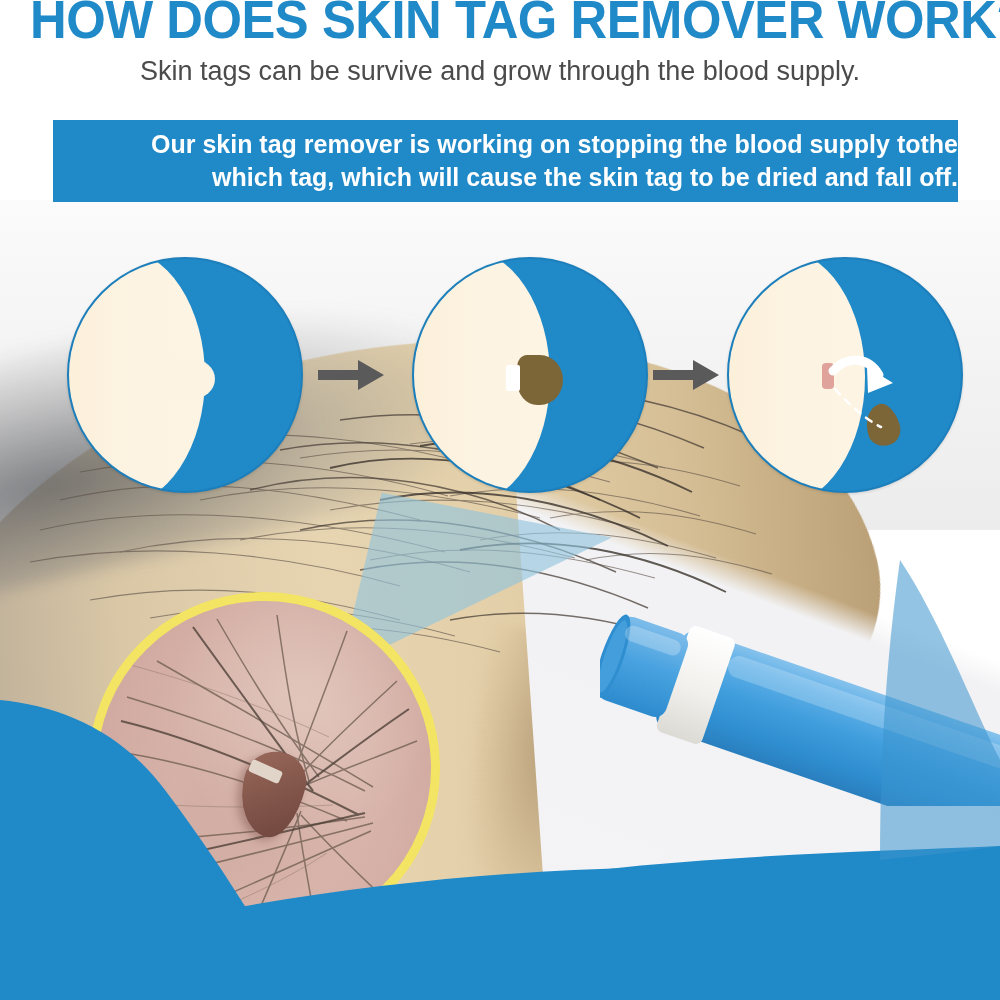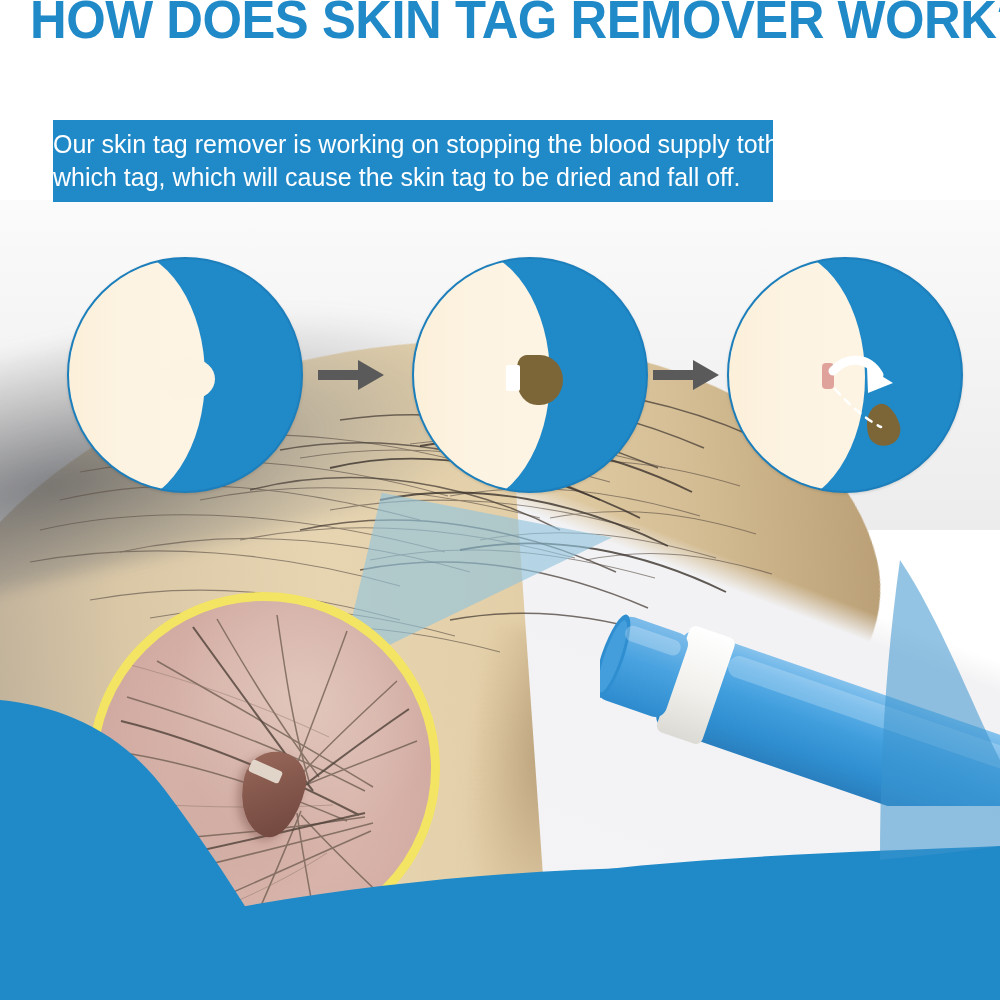--- a/index.html
+++ b/index.html
@@ -42,30 +42,31 @@
     text-align: center;
     font-size: 27px;
     color: #4b4b4b;
     font-weight: normal;
     white-space: nowrap;
   }
   .banner {
     position: absolute;
     left: 53px;
     top: 120px;
-    width: 720px;
+    width: 905px;
     height: 82px;
     background: #2089c8;
     color: #ffffff;
     display: flex;
     flex-direction: column;
-    align-items: flex-start;
+    align-items: flex-end;
     justify-content: center;
     line-height: 1.32;
     font-size: 25px;
+    font-weight: bold;
   }
   .banner-line { white-space: nowrap; }
 
   
   .photo-layer {
     position: absolute;
     left: 0;
     top: 200px;
     width: 1000px;
     height: 800px;
@@ -354,20 +355,21 @@
         <path d="M460 350 C552 332, 644 352, 726 392"></path>
       </g>
     </svg>
   </div>
 
   <svg class="beam" viewBox="0 0 1000 1000">
     <polygon points="640,672 352,616 300,836" fill="#8fc4dd" opacity="0.62"></polygon>
   </svg>
 
   <div class="title">HOW DOES SKIN TAG REMOVER WORK?</div>
+  <div class="subtitle">Skin tags can be survive and grow through the blood supply.</div>
 
   <div class="banner">
     <span class="banner-line">Our skin tag remover is working on stopping the blood supply tothe</span>
     <span class="banner-line">which tag, which will cause the skin tag to be dried and fall off.</span>
   </div>
 
   <div class="step" style="left:67px; top:257px;">
     <div class="skin-half"></div>
     <div class="tag-neck"></div>
     <div class="tag-healthy"></div>

